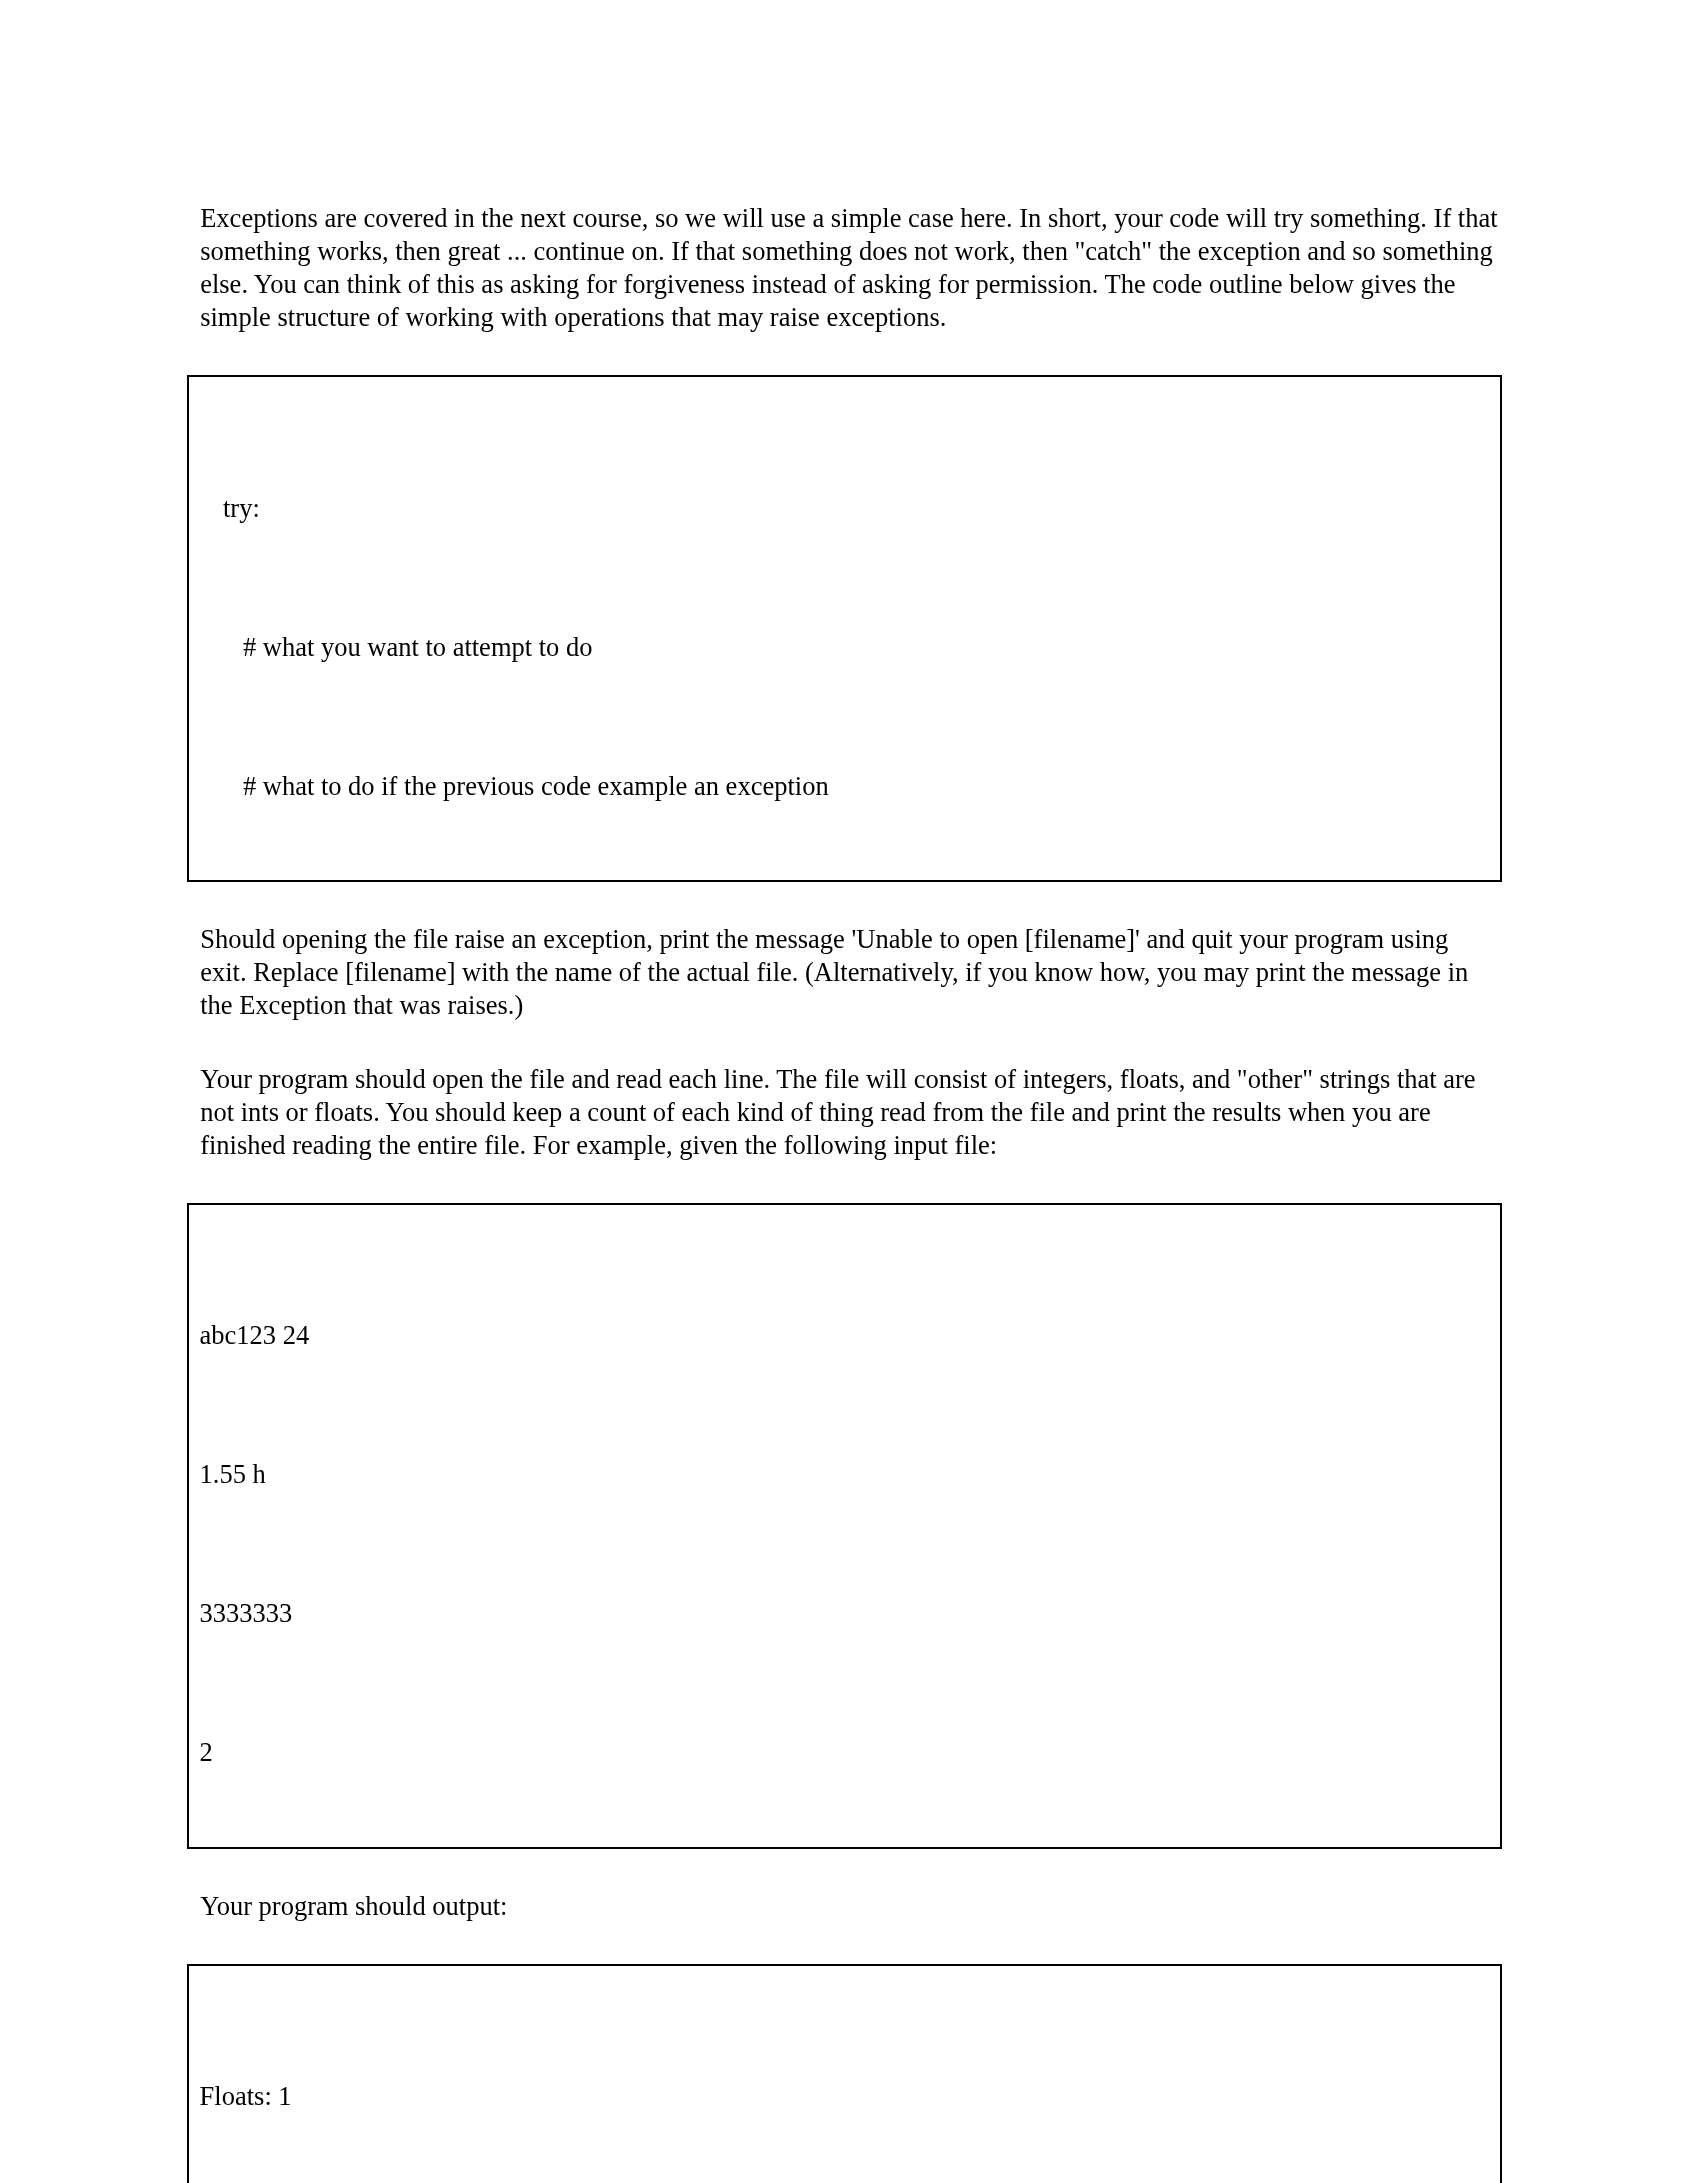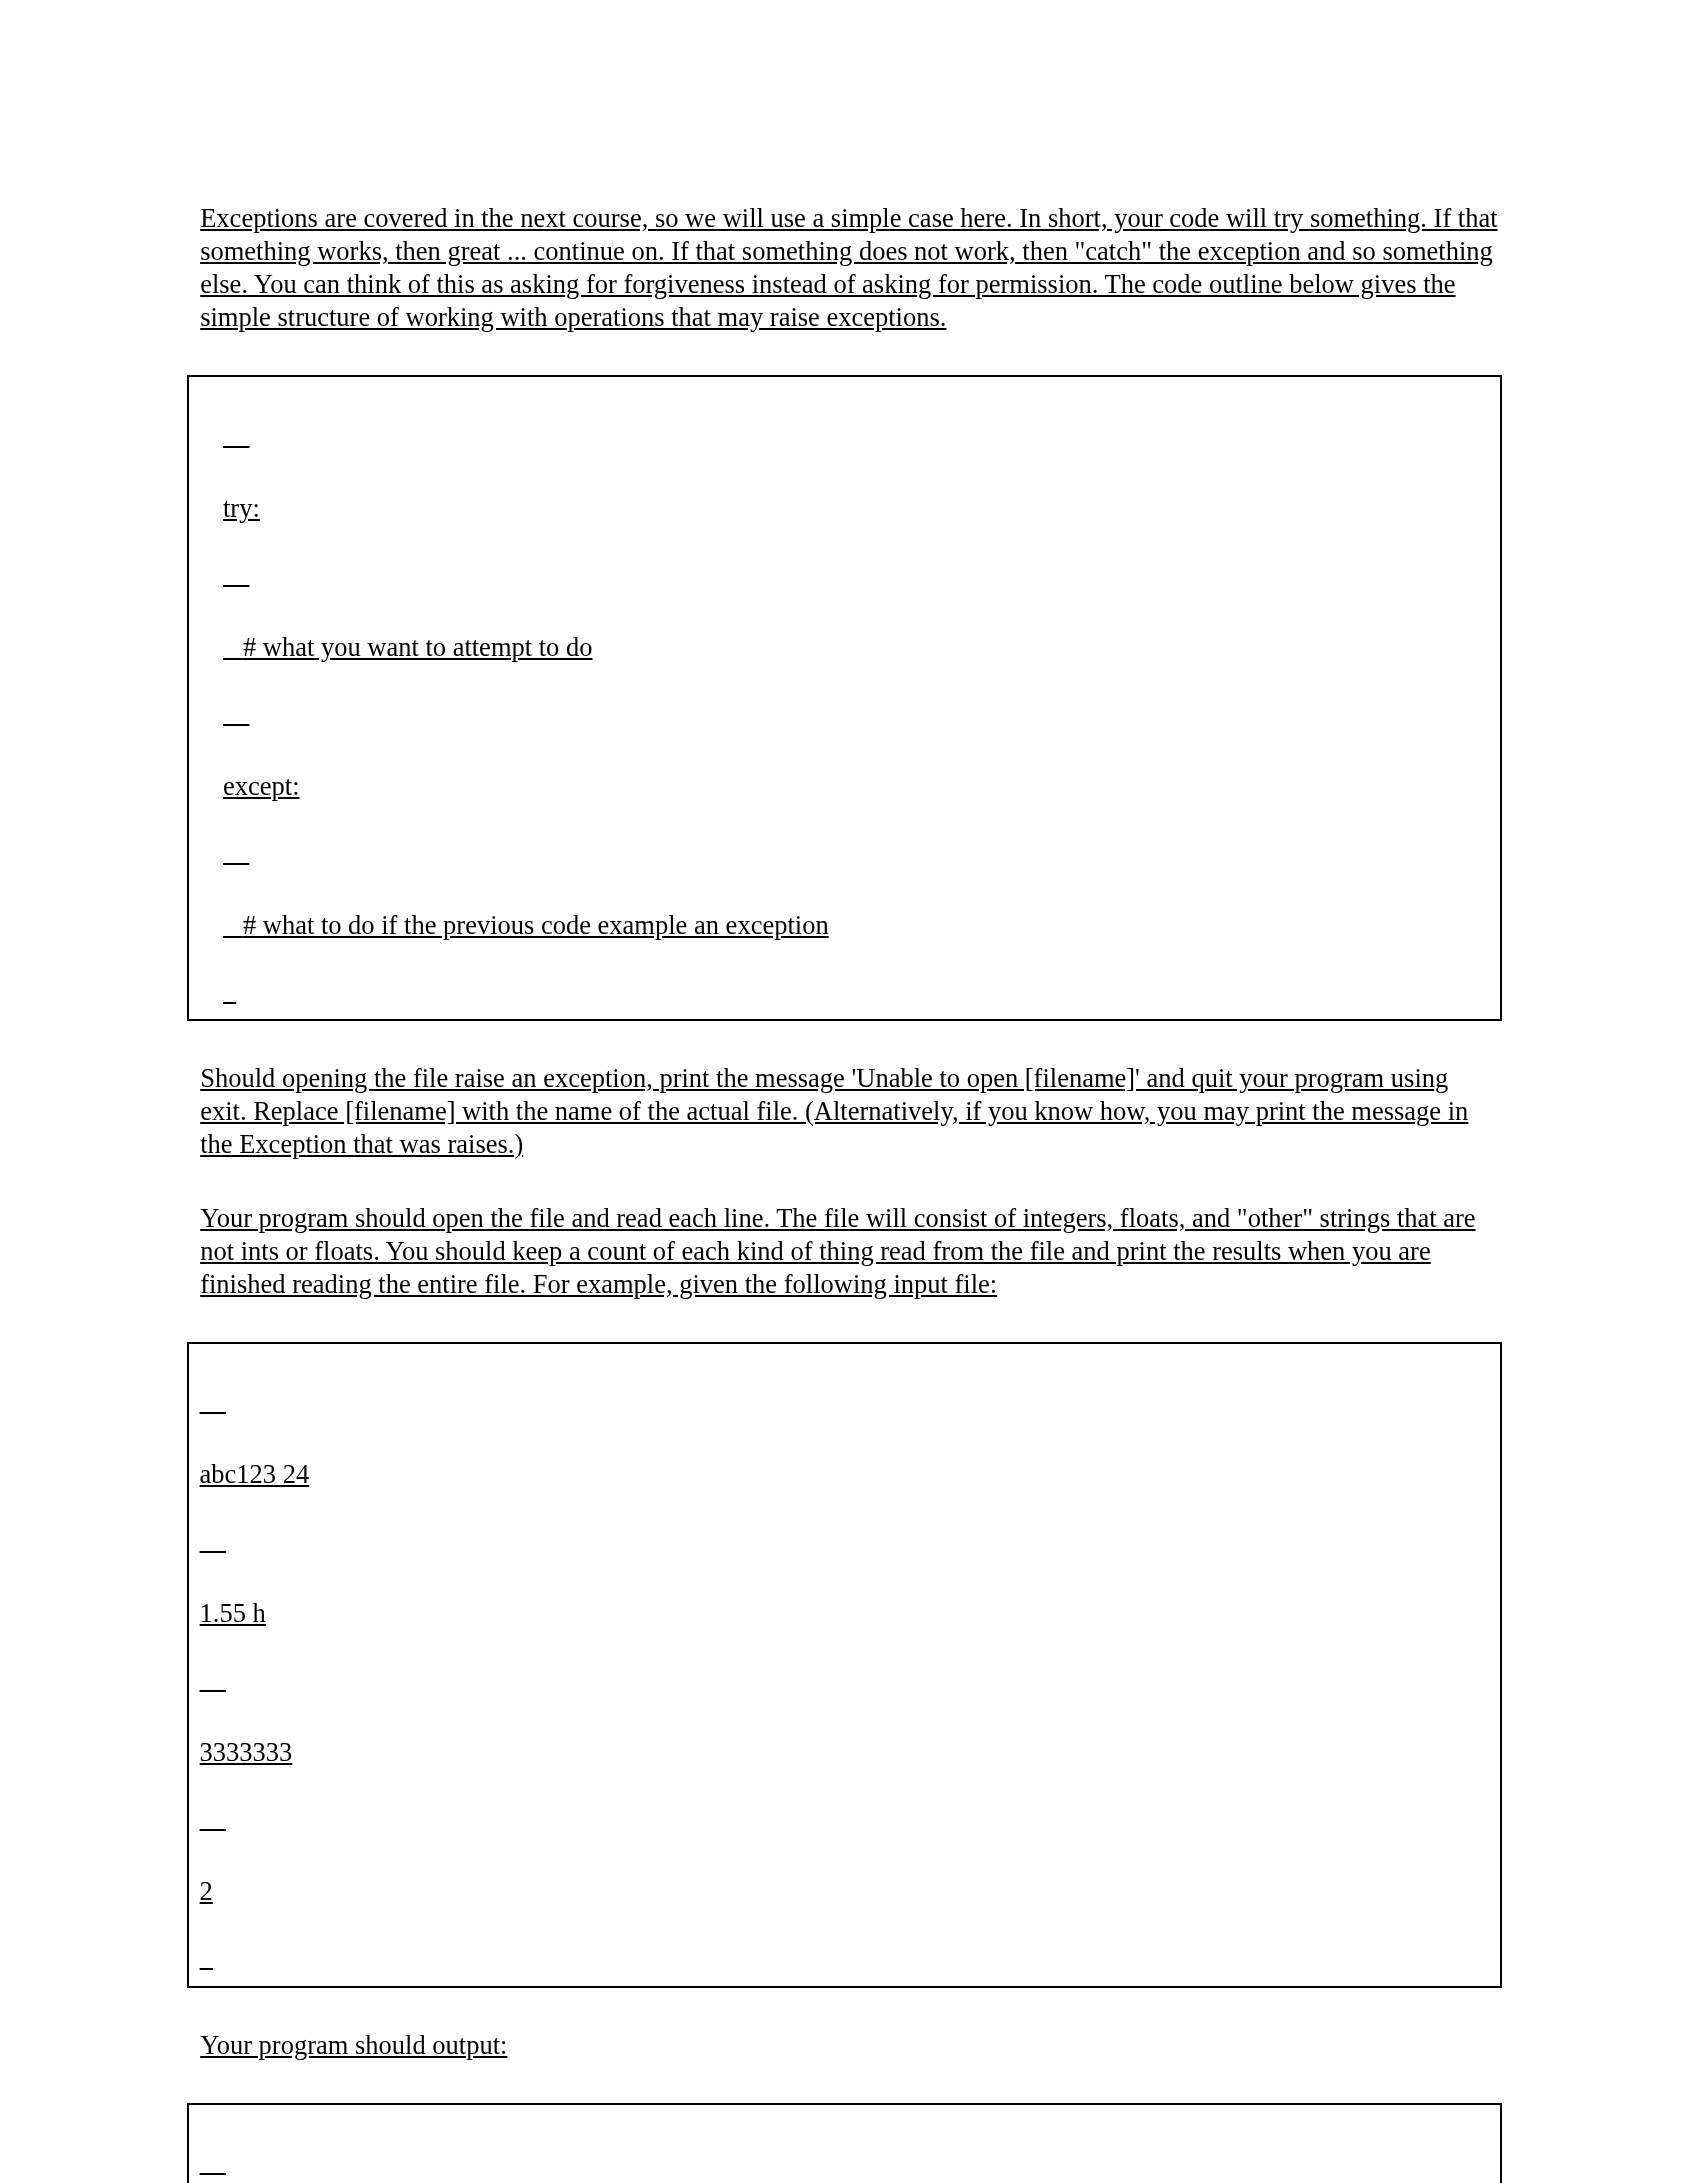--- a/index.html
+++ b/index.html
@@ -10,21 +10,20 @@
     font-family: "Liberation Serif", serif;
     color: #000000;
     position: relative;
   }
   .page {
     position: absolute;
     top: 0; left: 0;
     width: 1687px;
     height: 2183px;
     padding: 202px 187px 0 187px;
-    text-decoration: underline;
   }
   .para {
     font-size: 26.5px;
     line-height: 33px;
     margin: 0 0 41px 13.2px;
     width: 1301px;
   }
   .code-box {
     width: 1315px;
     border: 2px solid #000000;
@@ -42,21 +41,20 @@
 </head>
 <body>
 
 <div class="page">
 
   <p class="para">Exceptions are covered in the next course, so we will use a simple case here. In short, your code will try something. If that something works, then great ... continue on. If that something does not work, then "catch" the exception and so something else. You can think of this as asking for forgiveness instead of asking for permission. The code outline below gives the simple structure of working with operations that may raise exceptions.</p>
 
   <div class="code-box indented">
     <div class="code-line">try:</div>
     <div class="code-line">   # what you want to attempt to do</div>
-    <div class="code-line">except:</div>
     <div class="code-line">   # what to do if the previous code example an exception</div>
   </div>
 
   <p class="para">Should opening the file raise an exception, print the message 'Unable to open [filename]' and quit your program using exit. Replace [filename] with the name of the actual file. (Alternatively, if you know how, you may print the message in the Exception that was raises.)</p>
 
   <p class="para">Your program should open the file and read each line. The file will consist of integers, floats, and "other" strings that are not ints or floats. You should keep a count of each kind of thing read from the file and print the results when you are finished reading the entire file. For example, given the following input file:</p>
 
   <div class="code-box">
     <div class="code-line">abc123 24</div>
     <div class="code-line">1.55 h</div>

